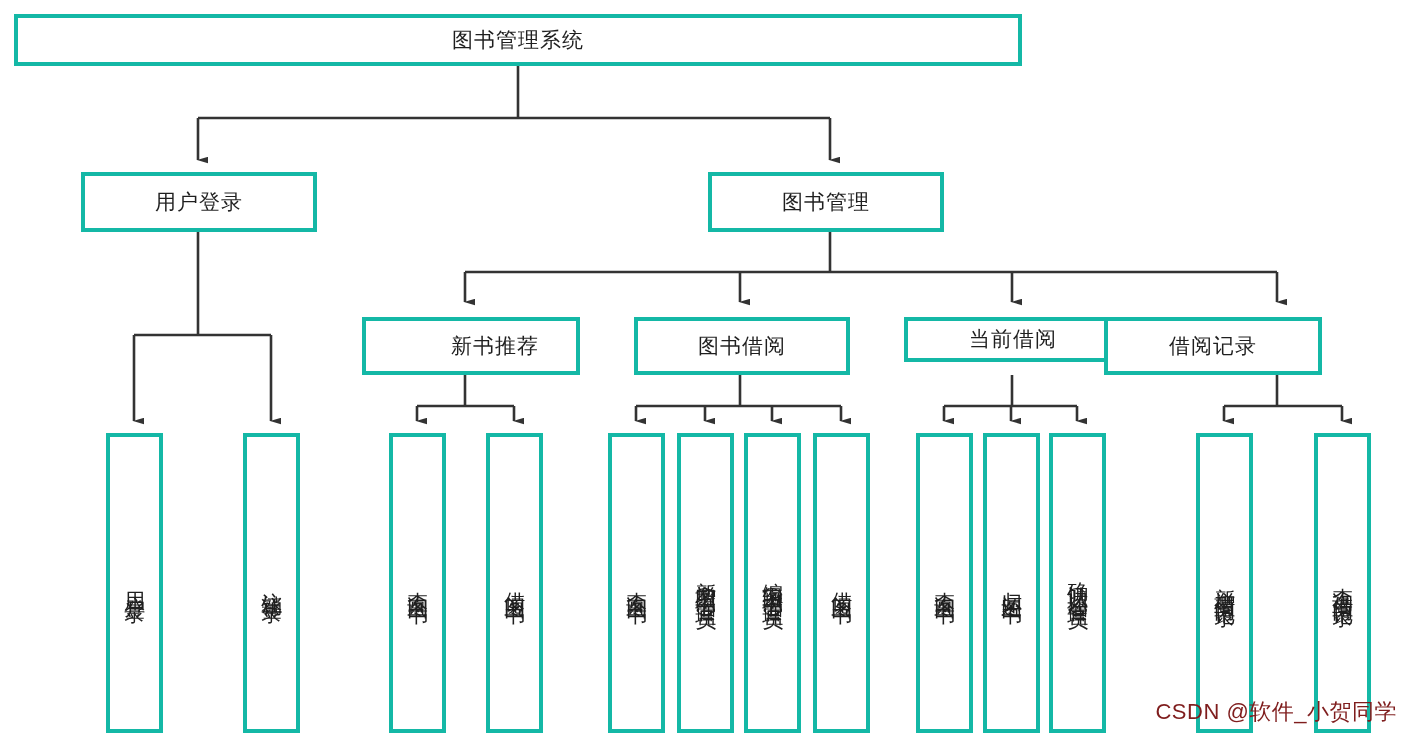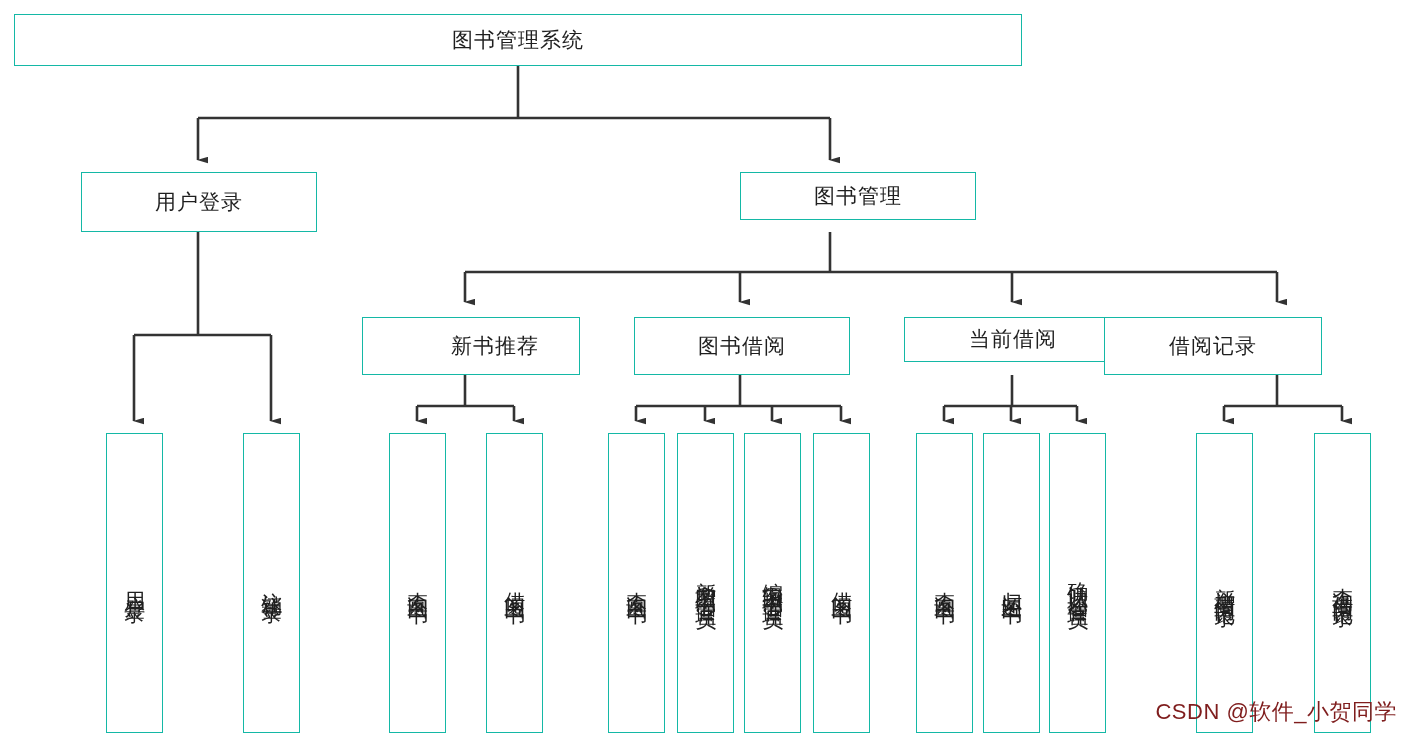--- a/index.html
+++ b/index.html
@@ -13,21 +13,21 @@
     width:1405px;
     height:747px;
     background:#ffffff;
     overflow:hidden;
   }
   
   .node{
     position:absolute;
     box-sizing:border-box;
     background:#ffffff;
-    border:1px solid #14b8a6;
+    border:4px solid #14b8a6;
     display:flex;
     align-items:center;
     justify-content:center;
     text-align:center;
     line-height:1.25;
   }
   .node.h{            
     font-size:21px;
     letter-spacing:1px;
   }
@@ -112,21 +112,21 @@
     </g>
   </svg>
 
   <div class="node h root" style="left:14px;top:14px;width:1008px;height:52px;">
     <span class="txt">图书管理系统</span>
   </div>
 
   <div class="node h" style="left:81px;top:172px;width:236px;height:60px;">
     <span class="txt">用户登录</span>
   </div>
-  <div class="node h" style="left:740px;top:172px;width:236px;height:48px;">
+  <div class="node h" style="left:708px;top:172px;width:236px;height:60px;">
     <span class="txt">图书管理</span>
   </div>
 
   <div class="node h" style="left:362px;top:317px;width:218px;height:58px;padding-left:48px;">
     <span class="txt">新书推荐</span>
   </div>
   <div class="node h" style="left:634px;top:317px;width:216px;height:58px;">
     <span class="txt">图书借阅</span>
   </div>
   <div class="node h" style="left:904px;top:317px;width:218px;height:45px;">

